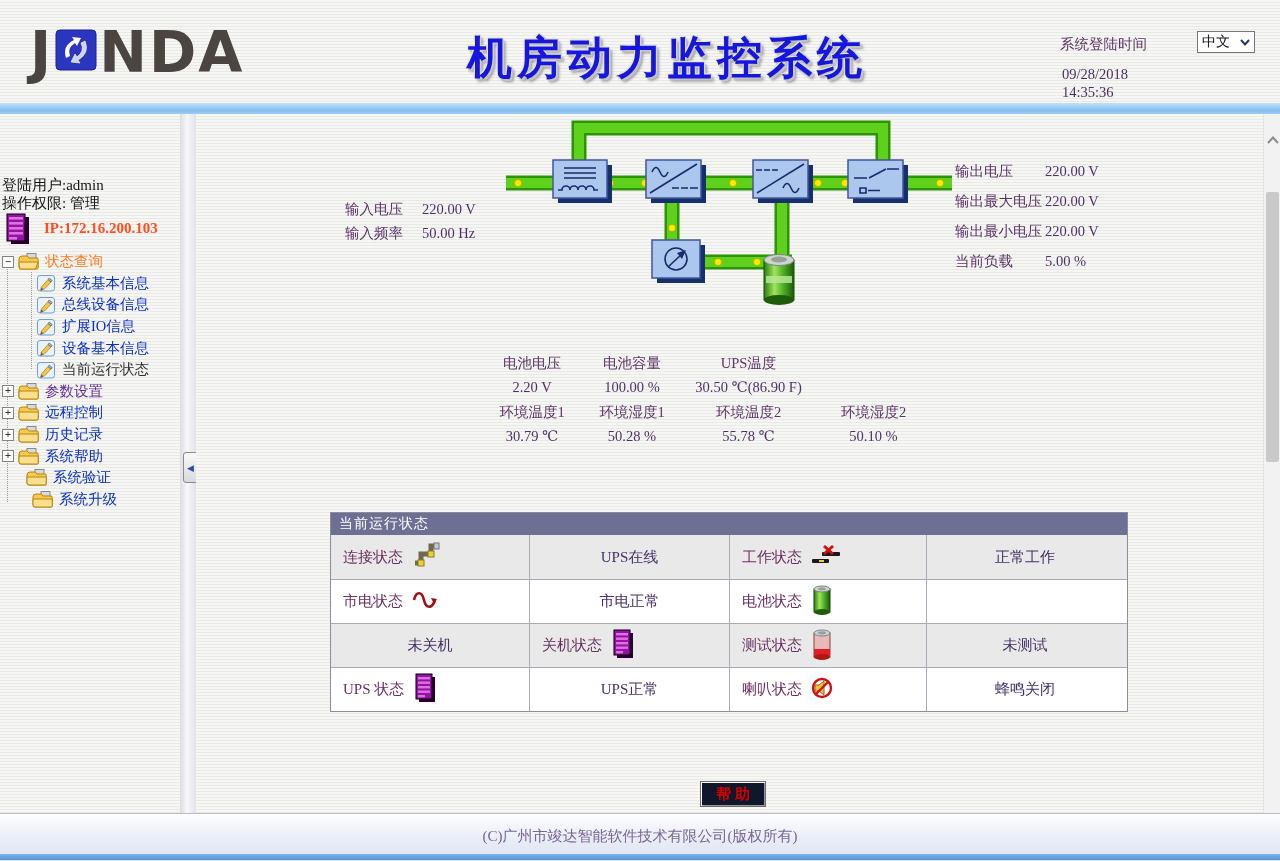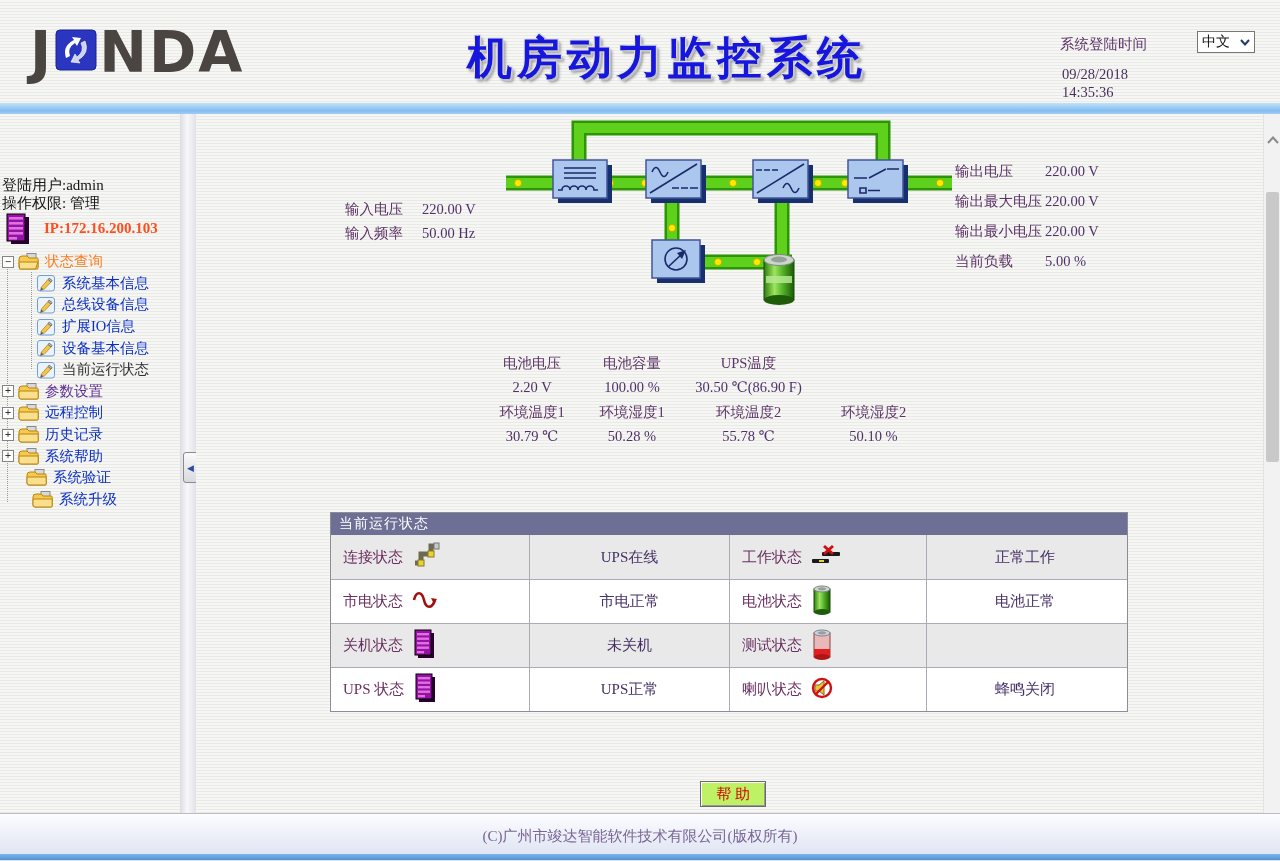--- a/index.html
+++ b/index.html
@@ -62,23 +62,23 @@
        padding-left:8px;letter-spacing:1px}
   .tbl-row{display:grid;grid-template-columns:199px 200px 197px 196px;height:44px}
   .tbl-row.alt{background:#e9e9e9}
   .tbl-row + .tbl-row{border-top:1px solid #ababb5}
   .cell{display:flex;align-items:center}
   .cell.b{border-right:1px solid #ababb5}
   .cell-label{padding-left:12px;gap:9px;color:#6a3060;font-size:15px}
   .cell-value{justify-content:center;color:#463066;font-size:15px}
 
   
-  .help-btn{width:66px;height:26px;background:#bef264;border:1px solid #6a6a6a;
+  .help-btn{width:66px;height:26px;background:#0f172a;border:1px solid #6a6a6a;
        box-shadow:inset 1px 1px 0 #ffffff,inset -1px -1px 0 #9a9a9a;
-       color:#d40000;font-weight:normal;font-size:15px;display:flex;align-items:center;
+       color:#d40000;font-weight:bold;font-size:15px;display:flex;align-items:center;
        justify-content:center;cursor:pointer}
   .footer{background:linear-gradient(180deg,#fdfdff 0%,#e9edf7 55%,#dbe2f1 100%);
        border-top:1px solid #bcbcc8;text-align:center;padding-top:13px;
        color:#7a6596;font-size:15px}
   .footer-bar{position:absolute;left:0;bottom:1px;width:100%;height:6px;
        background:linear-gradient(180deg,#7fb3e8,#4f93d6)}
 
   
   .sb-track{background:#f2f2f2;border-left:1px solid #e3e3e3}
   .sb-thumb{background:#c9c9c9;border-radius:2px;cursor:pointer}
@@ -468,51 +468,51 @@
               <stop offset="0" stop-color="#2e7d0e"></stop>
                   <stop offset="0.35" stop-color="#9fe35f"></stop>
               <stop offset="0.6" stop-color="#57b82a"></stop>
                   <stop offset="1" stop-color="#1c5a08"></stop>
             </linearGradient>
               </defs>
           </svg>
         </span>
         <span>电池状态</span>
       </div>
-      <div class="cell cell-value">电池正常</div>
     </div>
 
     <div class="tbl-row alt">
+      <div class="cell cell-value b">未关机</div>
       <div class="cell cell-label b">
         <span>关机状态</span>
         <span>
           <svg width="24" height="32" viewBox="0 0 24 32">
             <rect x="6" y="5" width="16" height="25" fill="#2a0030"></rect>
             <rect x="3" y="2" width="16" height="25" fill="#9412a4" stroke="#000"></rect>
             <rect x="5" y="5" width="12" height="2.4" fill="#e070e0"></rect>
             <rect x="5" y="9.5" width="12" height="2.4" fill="#e070e0"></rect>
             <rect x="5" y="14" width="12" height="2.4" fill="#e070e0"></rect>
             <rect x="5" y="18.5" width="12" height="2.4" fill="#e070e0"></rect>
             <rect x="5" y="23" width="7" height="2.4" fill="#e070e0"></rect>
           </svg>
         </span>
       </div>
-      <div class="cell cell-value b">未关机</div>
       <div class="cell cell-label b">
         <span>测试状态</span>
         <span>
           <svg width="22" height="34" viewBox="0 0 22 34">
             <rect x="3" y="6" width="16" height="24" fill="#e9b9b9" stroke="#8a4040"></rect>
             <rect x="3" y="22" width="16" height="8" fill="#e02020"></rect>
             <ellipse cx="11" cy="30" rx="8" ry="3" fill="#b01515"></ellipse>
             <ellipse cx="11" cy="6" rx="8" ry="3" fill="#cdd0d6" stroke="#80858d"></ellipse>
             <ellipse cx="11" cy="5.8" rx="4" ry="1.6" fill="#979da6"></ellipse>
           </svg>
         </span>
       </div>
+      <div class="cell cell-value">未测试</div>
     </div>
 
     <div class="tbl-row">
       <div class="cell cell-label b">
         <span>UPS 状态</span>
         <span>
           <svg width="24" height="32" viewBox="0 0 24 32">
             <rect x="6" y="5" width="16" height="25" fill="#2a0030"></rect>
             <rect x="3" y="2" width="16" height="25" fill="#9412a4" stroke="#000"></rect>
             <rect x="5" y="5" width="12" height="2.4" fill="#e070e0"></rect>

